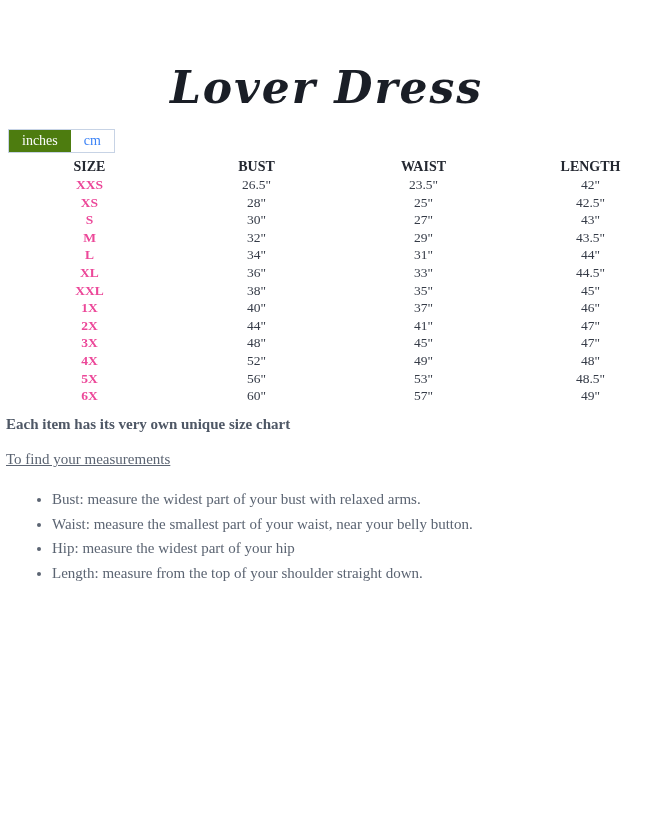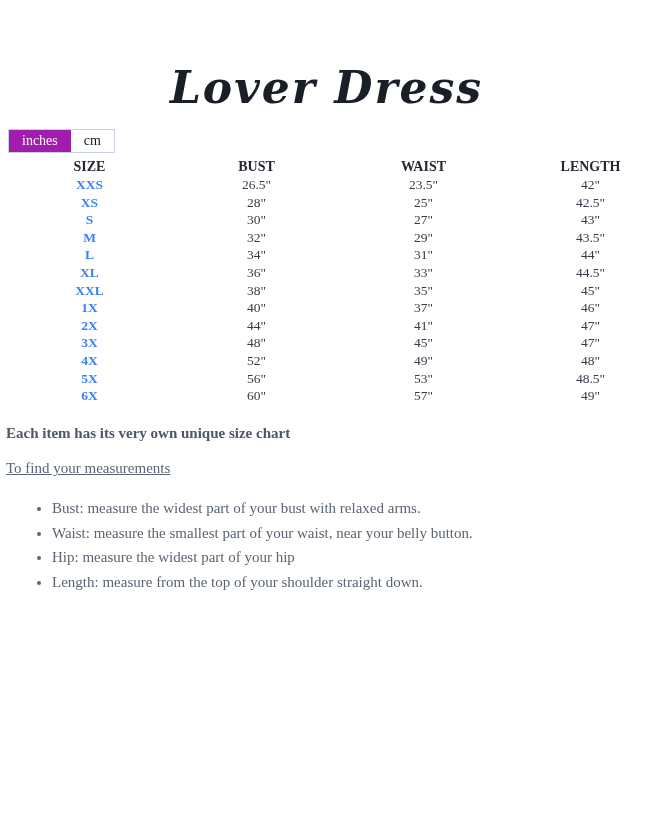--- a/index.html
+++ b/index.html
@@ -13,37 +13,37 @@
     font-family:"DejaVu Serif", serif;font-style:italic;font-weight:bold;
     font-size:44px;letter-spacing:2px;text-align:center;
     margin:62px 0 0 0;color:#1a1e26;
   }
 
   .toggle{
     display:inline-flex;margin:16px 0 0 8px;border:1px solid #c7d3e5;
   }
   .seg{
     font-family:"Liberation Serif", serif;font-size:14px;line-height:20px;
-    padding:1px 13px;border:none;background:#ffffff;color:#0f172a;cursor:pointer;
+    padding:1px 13px;border:none;background:#ffffff;color:#3b82f6;cursor:pointer;
   }
-  .seg.selected{background:#a21caf;color:#fbfcfe;}
+  .seg.selected{background:#4d7c0f;color:#fbfcfe;}
 
   table.size-chart{
     border-collapse:collapse;table-layout:fixed;width:668px;margin:5px 0 0 6px;
   }
   .size-chart th{
     font-size:14px;font-weight:bold;color:#242831;text-align:center;
     padding:1px 0;line-height:16px;margin-top:43px;
   }
   .size-chart td{
     font-size:13.5px;color:#353b47;text-align:center;padding:0;line-height:17.6px;
   }
-  .size-chart td.size-cell{font-weight:bold;color:#3b82f6;}
+  .size-chart td.size-cell{font-weight:bold;color:#ec4899;}
 
-  .notes{margin:18px 0 0 6px;font-size:15px;line-height:1.38;color:#5b6472;}
+  .notes{margin:9px 0 0 6px;font-size:15px;line-height:1.38;color:#5b6472;}
   .notes p{margin:0 0 15px 0;}
   .bold-note{font-weight:bold;color:#4e5765;}
   .link-underline{text-decoration:underline;cursor:pointer;}
   ul.instructions{margin:19px 0 0 30px;padding-left:16px;}
   ul.instructions li{margin-bottom:4px;}
   .elastic-note{margin-top:29px !important;width:640px;}
 </style>
 </head>
 <body>
 

